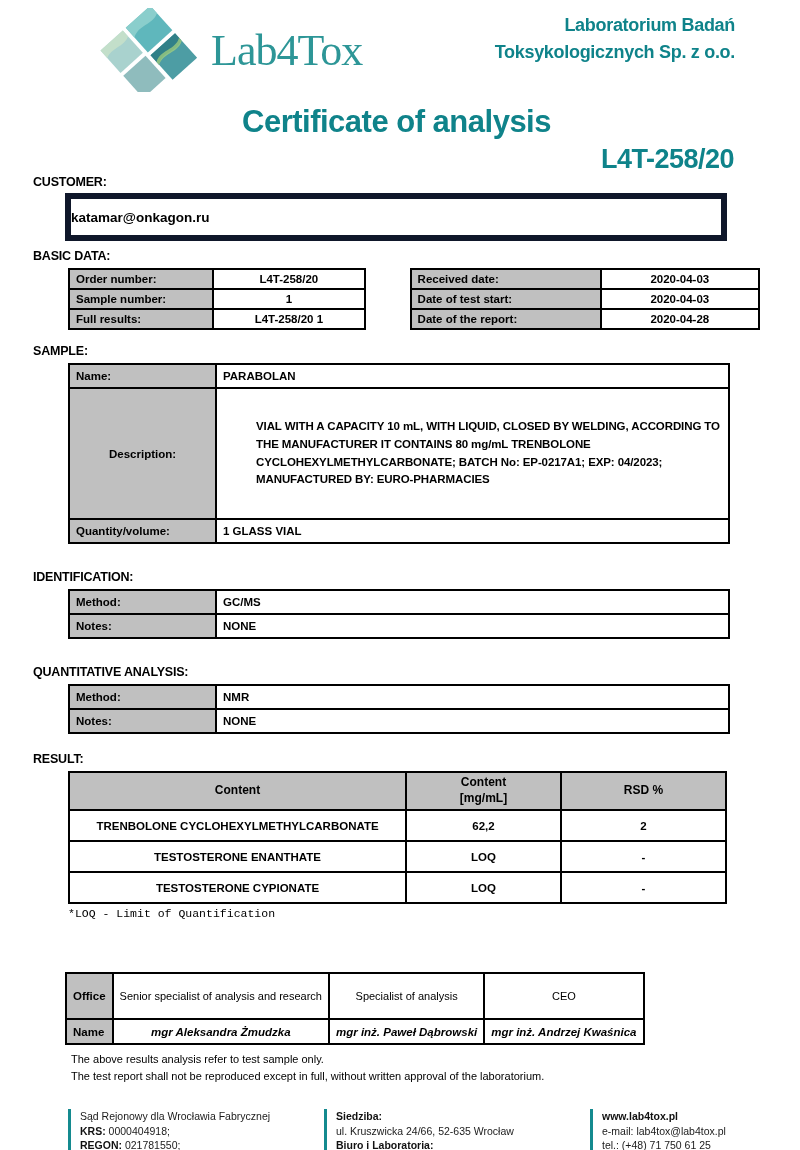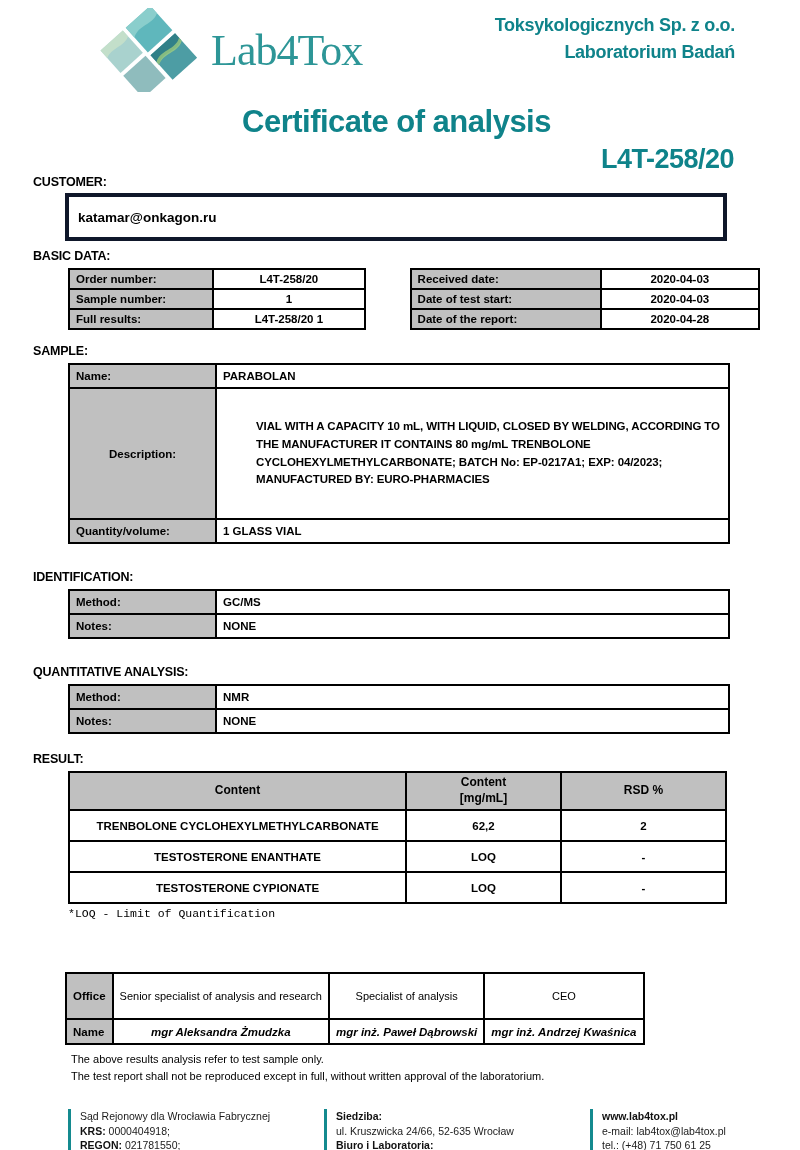--- a/index.html
+++ b/index.html
@@ -30,22 +30,22 @@
     font-size: 31px; letter-spacing: -0.5px; margin-top: 4px;
   }
   .report-no {
     text-align: right; padding-right: 26px; color: #0f838a; font-weight: bold;
     font-size: 27px; letter-spacing: -0.5px; margin-top: 4px;
   }
   
   .sec-heading { font-weight: bold; font-size: 12.5px; letter-spacing: -0.2px; }
   .customer-box {
     margin: 4px 0 8px 32px; width: 662px; height: 48px;
-    border: 4px solid #0f172a; display: flex; align-items: center;
-    padding-left: 9px; font-weight: bold; font-size: 13.5px;
+    border: 6px solid #0f172a; display: flex; align-items: center;
+    font-weight: bold; font-size: 13.5px;
   }
   table { border-collapse: collapse; }
   td { border: 2px solid #000; font-size: 11.5px; padding: 1px 6px; vertical-align: middle; }
   .cell-label { background: #c0c0c0; font-weight: bold; text-align: left; }
   .cell-val { font-weight: bold; }
 
   .basic-wrap { display: flex; margin: 5px 0 14px 35px; gap: 44px; }
   .basic-table td { height: 20px; }
   .basic-table .cell-label { width: 147px; }
   .basic-table .cell-val { width: 155px; text-align: center; }
@@ -111,22 +111,22 @@
         <path d="M62 14 h33 v10 c-11 6 -22 -4 -33 3 z" fill="#8fd0cd" opacity="0.9"></path>
         <rect x="28" y="48" width="30" height="30" fill="#8fbcbd"></rect>
         <rect x="62" y="51" width="33" height="33" fill="#4d9da4"></rect>
         <path d="M62 51 h33 v9 c-11 7 -22 -5 -33 4 z" fill="#2f7d85" opacity="0.9"></path>
         <path d="M62 60 c11 -7 22 4 33 -3 v4 c-11 7 -22 -4 -33 3 z" fill="#a9d47e" opacity="0.7"></path>
       </g>
     </svg>
     <span class="logo-text">Lab4Tox</span>
   </div>
   <div class="company">
+    <div>Laboratorium Badań</div>
     <div>Toksykologicznych Sp. z o.o.</div>
-    <div>Laboratorium Badań</div>
   </div>
 </div>
 
 <div class="doc-title">Certificate of analysis</div>
 <div class="report-no">L4T-258/20</div>
 
 <div class="sec-heading">CUSTOMER:</div>
 <div class="customer-box">
   <span>katamar@onkagon.ru</span>
 </div>

